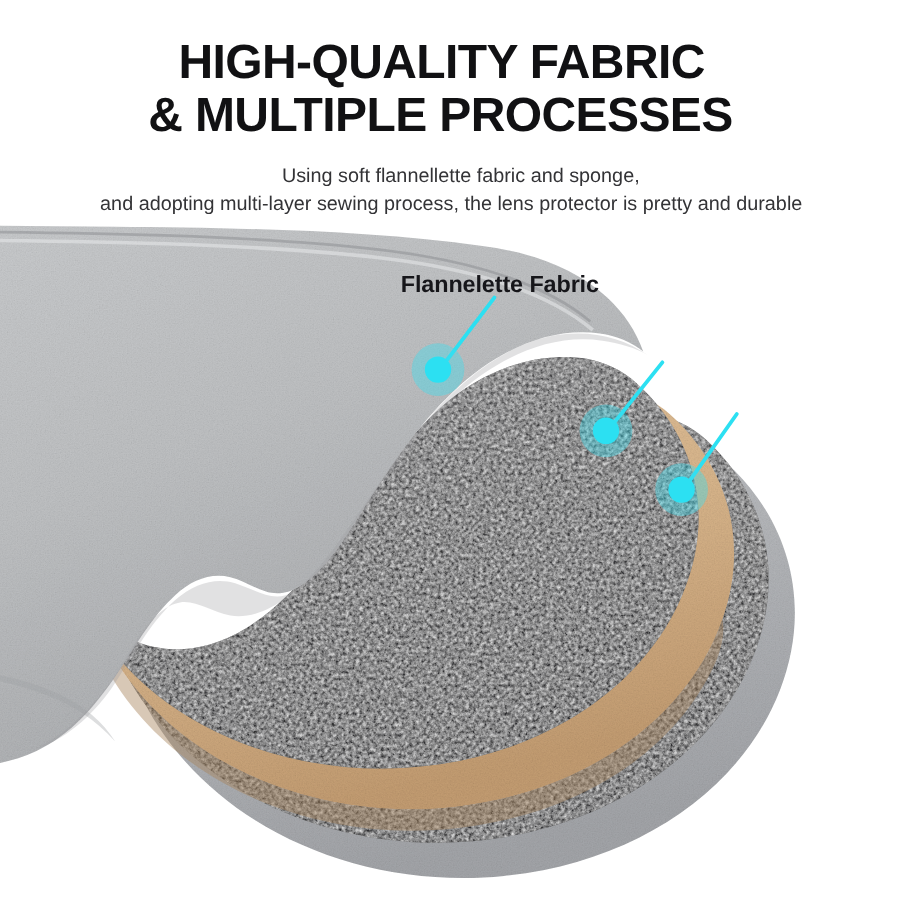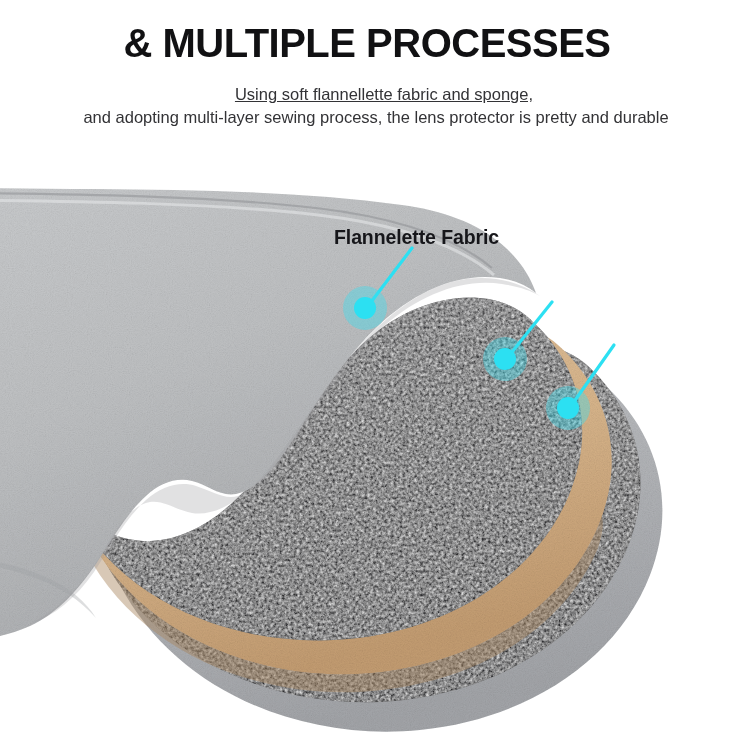--- a/index.html
+++ b/index.html
@@ -13,29 +13,29 @@
   .title-line{
     text-align:center;
     font-weight:800;
     font-size:40px;
     letter-spacing:-0.5px;
     color:#111113;
     line-height:1.0;
     white-space:nowrap;
   }
   #title1{margin-top:32px;padding-right:14px;}
-  #title2{margin-top:23px;padding-right:16px;}
+  #title2{margin-top:4px;padding-right:16px;}
   .sub-line{
     text-align:center;
     font-size:16.5px;
     color:#333336;
     line-height:1.18;
     white-space:nowrap;
   }
-  #sub1{margin-top:22px;padding-left:18px;text-decoration:underline;}
+  #sub1{margin-top:22px;padding-left:18px;}
   #sub2{margin-top:4px;padding-left:2px;text-align:center;}
 
   
   #art{position:absolute;left:0;top:0;width:750px;height:750px;z-index:10;}
 
   
   #callouts{position:absolute;left:0;top:0;width:750px;height:750px;z-index:50;padding-left:35px;}
   .callout-label{
     position:absolute;
     font-weight:800;
@@ -207,20 +207,21 @@
     </g>
   </svg>
 
   <svg id="leaders" style="position:absolute;left:0;top:0;z-index:45;" width="750" height="750">
     <line x1="368" y1="306" x2="412" y2="248" stroke="#2ce0f2" stroke-width="3.2" stroke-linecap="round"></line>
     <line x1="508" y1="357" x2="552" y2="302" stroke="#2ce0f2" stroke-width="3.2" stroke-linecap="round"></line>
     <line x1="571" y1="406" x2="614" y2="345" stroke="#2ce0f2" stroke-width="3.2" stroke-linecap="round"></line>
   </svg>
 
   <div id="header">
+    <div class="title-line" id="title1">HIGH-QUALITY FABRIC</div>
     <div class="title-line" id="title2">&amp; MULTIPLE PROCESSES</div>
     <div class="sub-line" id="sub1">Using soft flannellette fabric and sponge,</div>
     <div class="sub-line" id="sub2">and adopting multi-layer sewing process, the lens protector is pretty and durable</div>
   </div>
 
   <div id="callouts">
 
     <div class="callout-label" id="lbl-fabric">Flannelette Fabric</div>
 
     <div class="dot" id="dot-fabric">

